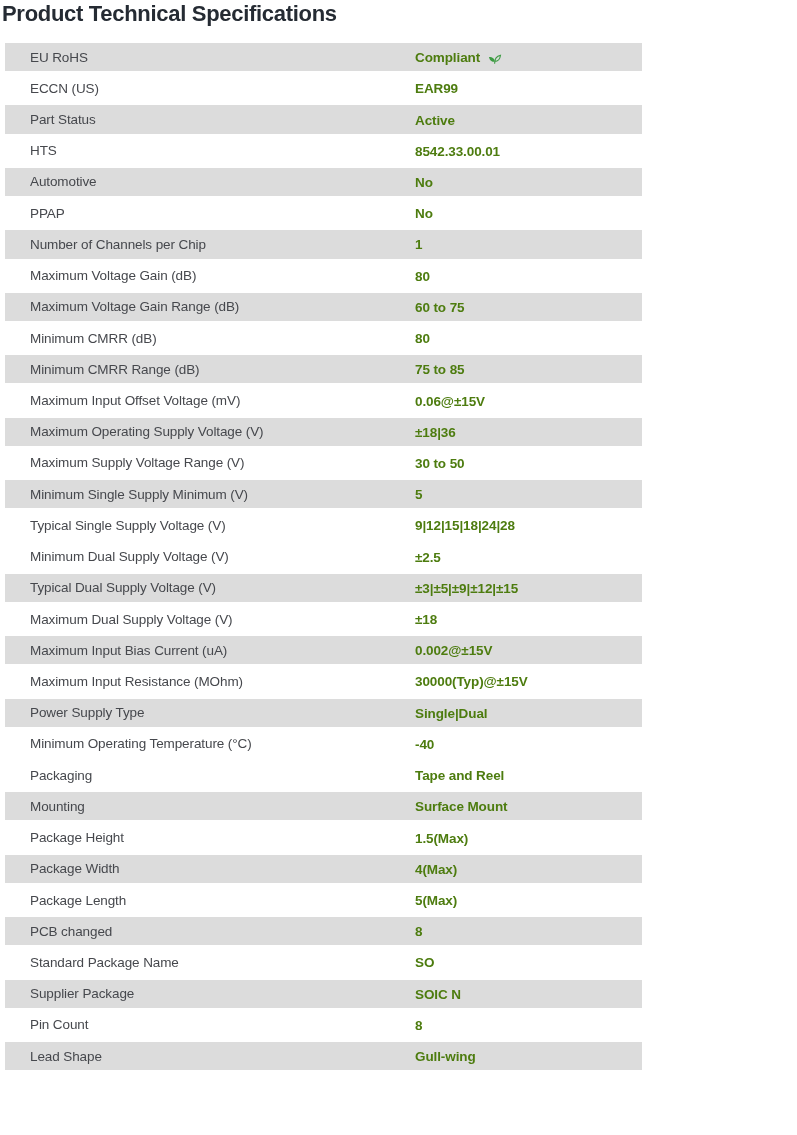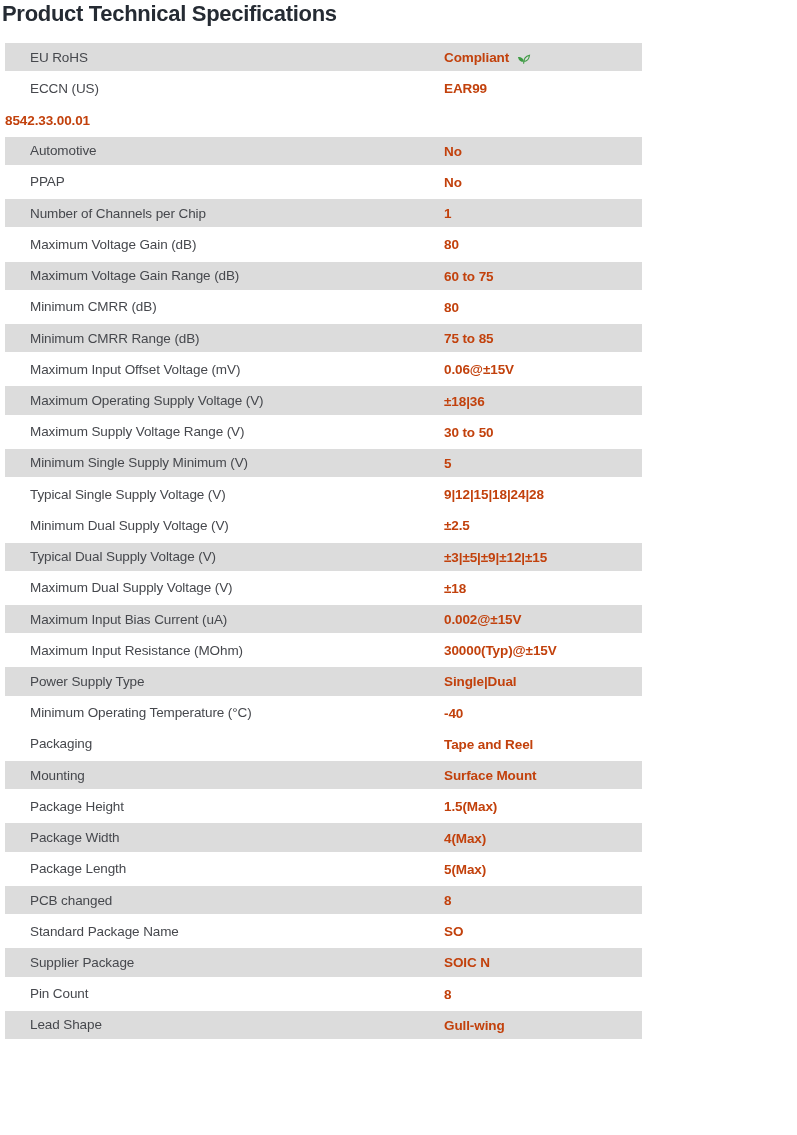--- a/index.html
+++ b/index.html
@@ -25,36 +25,35 @@
   .spec-table {
     margin: 17px 0 0 5px;
     width: 792px;
   }
   .spec-row {
     display: flex;
     align-items: center;
     height: 31.23px;
     border-bottom: 3px solid #ffffff;
     background: #ffffff;
-    gap: 29px;
   }
   .spec-row.row-gray { background: #dcdcdc; }
   .spec-label {
     width: 410px;
     padding-left: 25px;
     font-size: 13.5px;
     color: #46484d;
     letter-spacing: -0.1px;
     flex: 0 0 410px;
     white-space: nowrap;
   }
   .spec-value {
     font-size: 13.5px;
     font-weight: 700;
-    color: #c2410c;
+    color: #4d7c0f;
     letter-spacing: -0.1px;
     white-space: nowrap;
   }
   .leaf-icon {
     display: inline-block;
     width: 15px;
     height: 15px;
     margin-left: 7px;
     vertical-align: -3px;
   }
@@ -75,21 +74,28 @@
         <path d="M18 7 C13.4 8.6 11.4 11.2 10.9 14" fill="none" stroke="#ffffff" stroke-width="0.01"></path>
       </svg>
     </div>
   </div>
       <div class="spec-row row-white">
     <div class="spec-label">ECCN (US)</div>
     <div class="spec-value-wrap">
       <span class="spec-value">EAR99</span>
     </div>
   </div>
-      <div class="spec-row row-white">
+      <div class="spec-row row-gray">
+    <div class="spec-label">Part Status</div>
+    <div class="spec-value-wrap">
+      <span class="spec-value">Active</span>
+    </div>
+  </div>
+      <div class="spec-row row-white">
+    <div class="spec-label">HTS</div>
     <div class="spec-value-wrap">
       <span class="spec-value">8542.33.00.01</span>
     </div>
   </div>
       <div class="spec-row row-gray">
     <div class="spec-label">Automotive</div>
     <div class="spec-value-wrap">
       <span class="spec-value">No</span>
     </div>
   </div>

